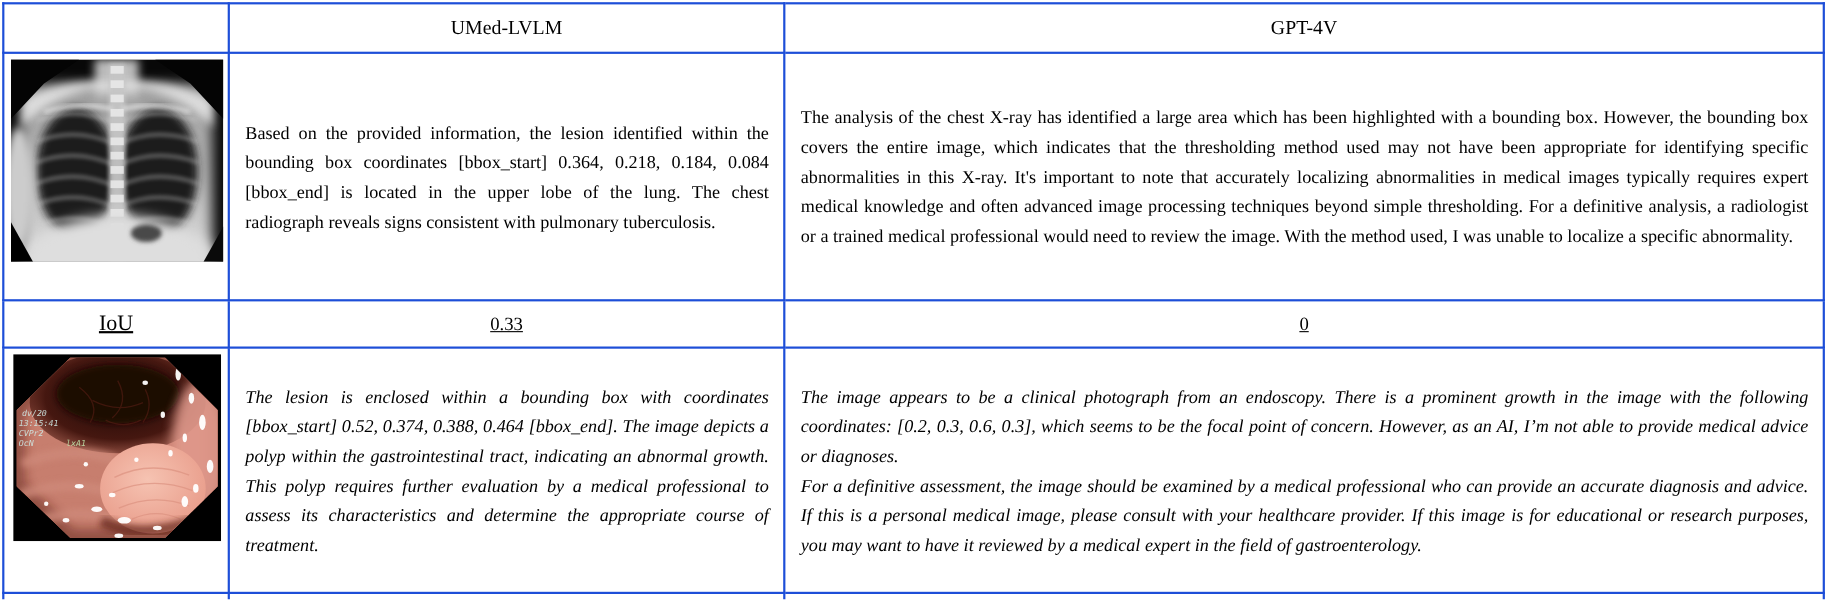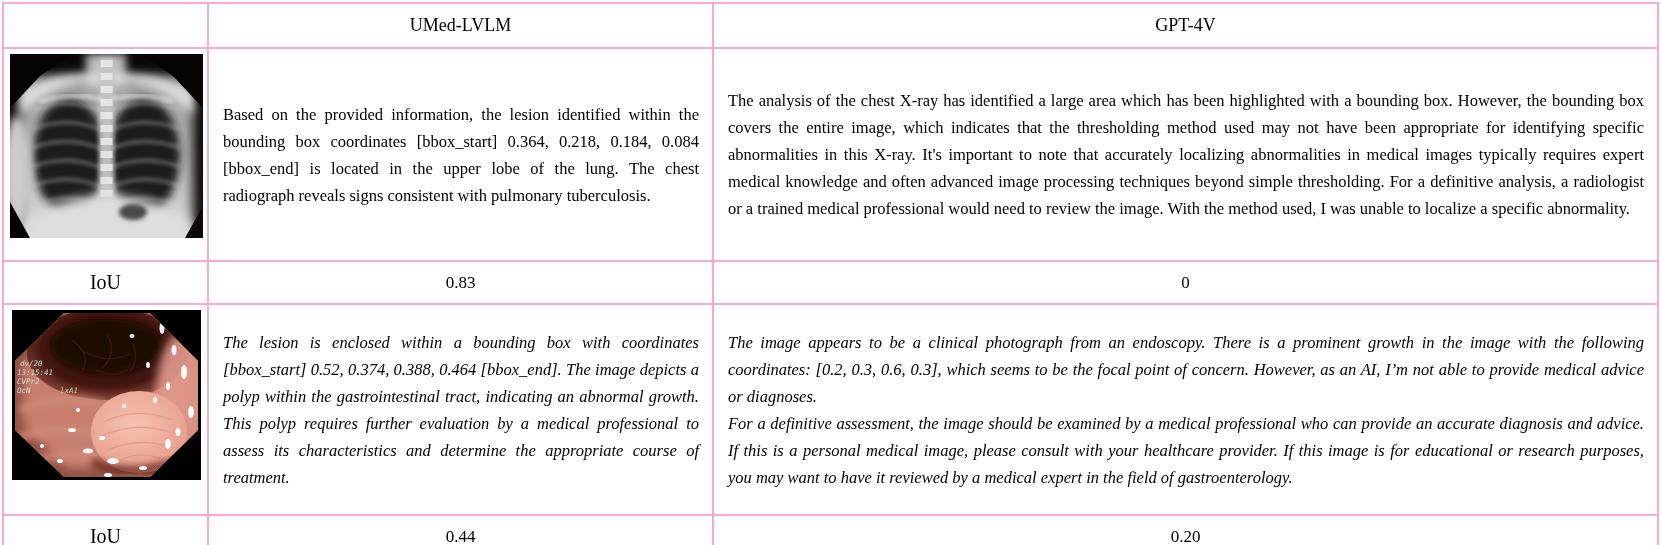--- a/index.html
+++ b/index.html
@@ -5,34 +5,34 @@
   html,body { margin:0; padding:0; background:#ffffff; }
   .page {
     width:1661px; height:545px; background:#ffffff; position:relative;
     font-family:"Liberation Serif","DejaVu Serif",serif; color:#000;
     overflow:hidden;
   }
   table.cmp {
     border-collapse:collapse; table-layout:fixed;
     margin:2px 0 0 2px; width:1655px;
   }
-  table.cmp td, table.cmp th { border:2px solid #f9a8d4; overflow:hidden; }
+  table.cmp td, table.cmp th { border:2px solid #1d4ed8; overflow:hidden; }
   th.hdr {
     font-weight:normal; font-size:18px; height:41px;
     text-align:center; vertical-align:middle;
   }
   td.text-cell {
     font-size:16.5px; line-height:27px; text-align:justify;
     padding:5px 13px 5px 14px; vertical-align:middle;
   }
   td.text-cell p { margin:0; text-align:justify; }
-  td.img-cell { vertical-align:top; text-align:left; padding:5px 4px 8px 5px; }
+  td.img-cell { vertical-align:top; text-align:left; padding:5px 4px 20px 5px; }
   tr.r-content-1 td { height:198px; }
   tr.r-content-2 td { height:196px;font-style:italic; }
-  tr.r-iou td { height:39px; text-align:center; vertical-align:middle; }
+  tr.r-iou td { height:39px; text-align:center; vertical-align:middle;text-decoration:underline; }
   td.iou-label-cell { font-size:20px; }
   td.iou-value-cell { font-size:17px; }
   svg { display:block; margin:0 auto; }
 </style>
 </head>
 <body>
 
 <div class="page">
   <table class="cmp">
     <colgroup>
@@ -116,21 +116,21 @@
         <td class="text-cell">
           <p>Based on the provided information, the lesion identified within the bounding box coordinates [bbox_start] 0.364, 0.218, 0.184, 0.084 [bbox_end] is located in the upper lobe of the lung. The chest radiograph reveals signs consistent with pulmonary tuberculosis.</p>
         </td>
         <td class="text-cell">
           <p>The analysis of the chest X-ray has identified a large area which has been highlighted with a bounding box. However, the bounding box covers the entire image, which indicates that the thresholding method used may not have been appropriate for identifying specific abnormalities in this X-ray. It's important to note that accurately localizing abnormalities in medical images typically requires expert medical knowledge and often advanced image processing techniques beyond simple thresholding. For a definitive analysis, a radiologist or a trained medical professional would need to review the image. With the method used, I was unable to localize a specific abnormality.</p>
         </td>
       </tr>
 
       <tr class="r-iou">
         <td class="iou-label-cell">IoU</td>
-        <td class="iou-value-cell">0.83</td>
+        <td class="iou-value-cell">0.33</td>
         <td class="iou-value-cell">0</td>
       </tr>
 
       <tr class="r-content-2">
         <td class="img-cell">
 
           <svg width="189" height="170" viewBox="0 0 189 170">
             <defs>
               <clipPath id="octa">
                   <polygon points="52,3 138,3 186,51 186,120 138,167 52,167 3,120 3,51"></polygon>

